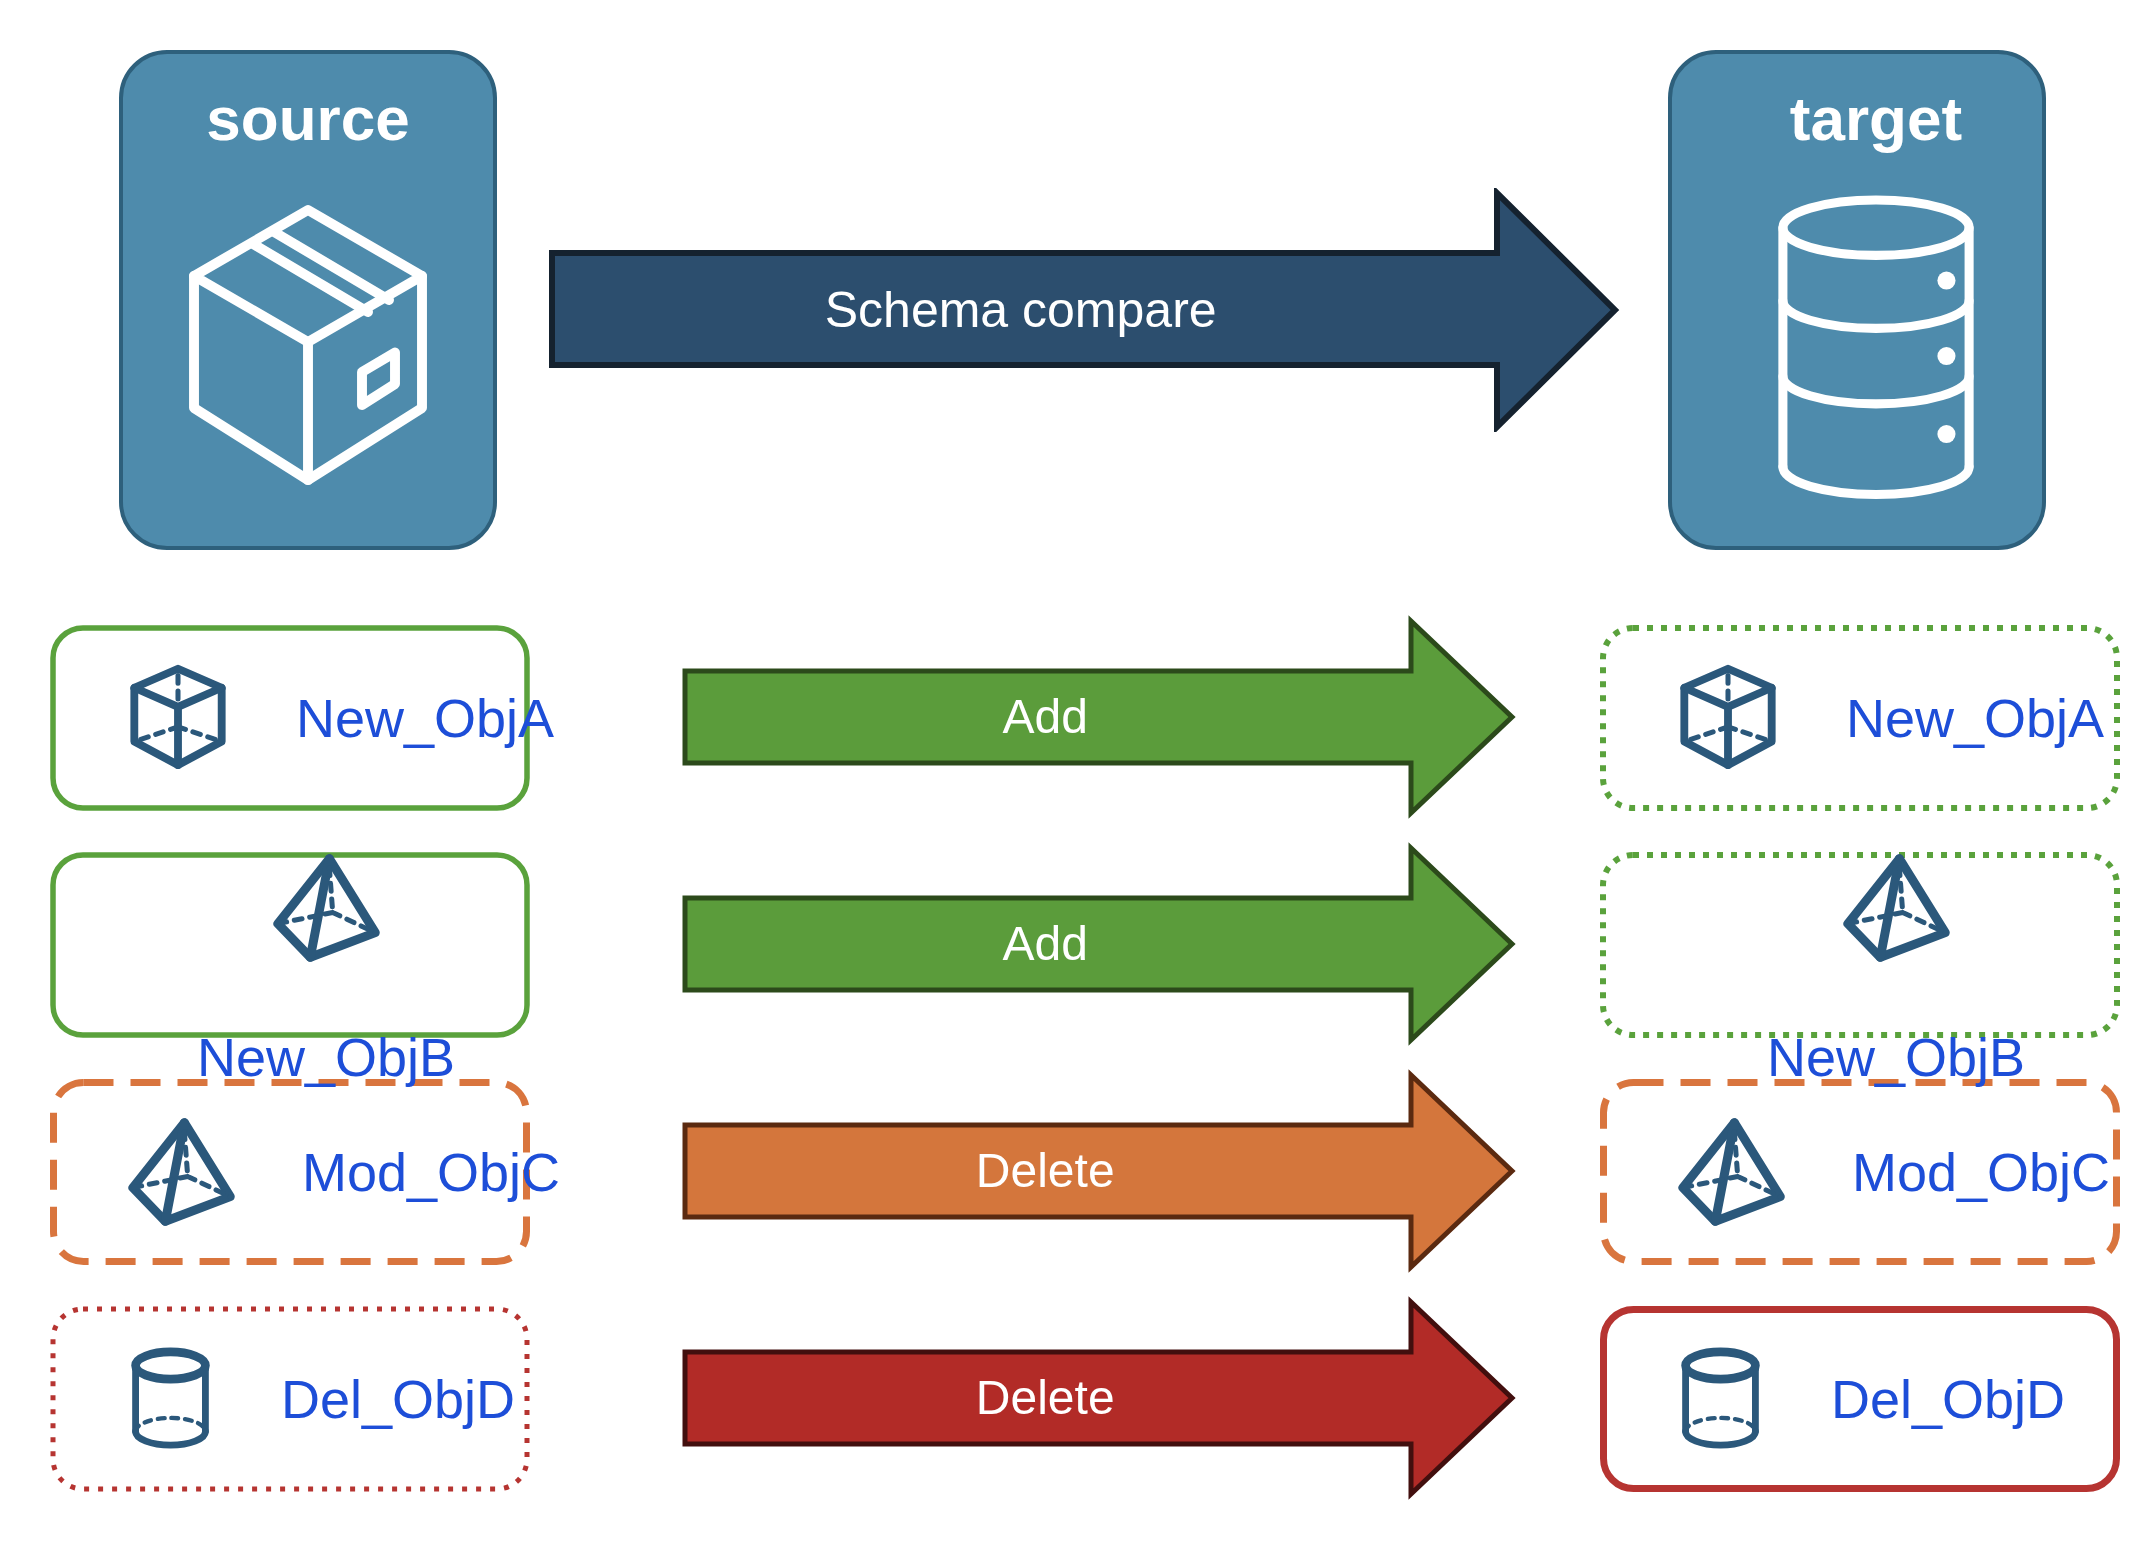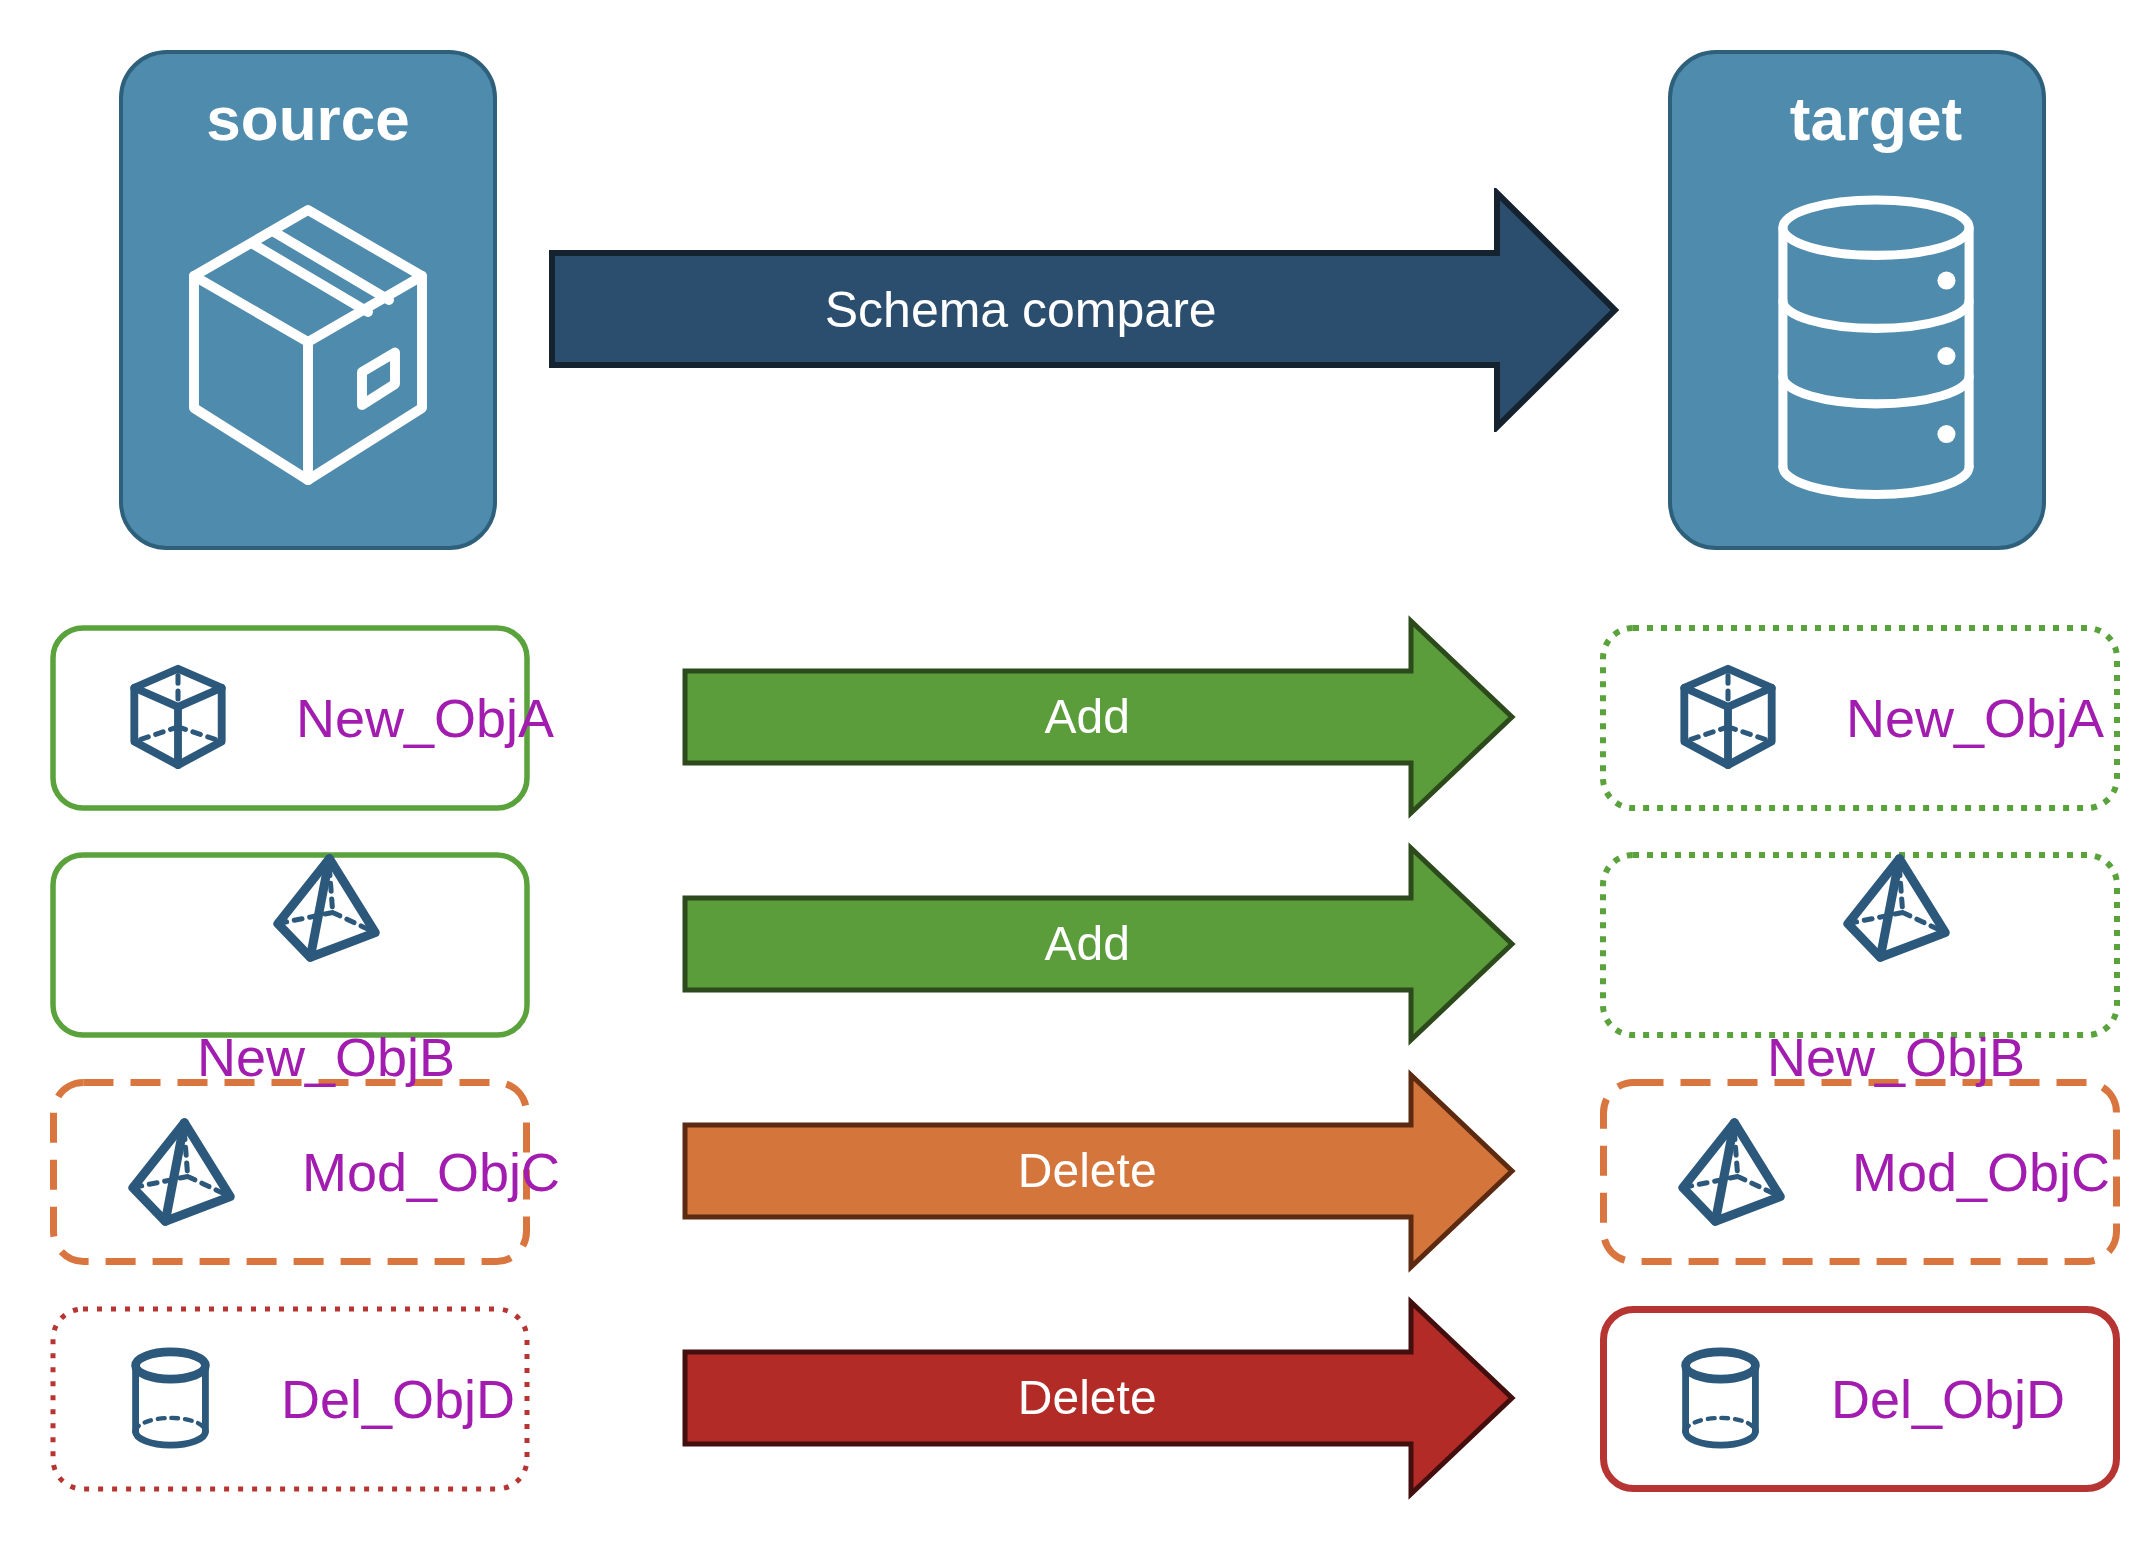--- a/index.html
+++ b/index.html
@@ -34,33 +34,33 @@
   .cardborder{position:absolute;left:0;top:0;pointer-events:none;}
   .cardborder rect{fill:none;stroke-linecap:butt;}
   .bs-green-solid rect{stroke:#5aa23c;stroke-width:5.5;}
   .bs-green-dot rect{stroke:#5aa23c;stroke-width:6;stroke-dasharray:6 8;}
   .bs-orange-dash rect{stroke:#d9753e;stroke-width:7;stroke-dasharray:30 17;}
   .bs-red-dot rect{stroke:#b63431;stroke-width:5;stroke-dasharray:5 9;}
   .bs-red-solid rect{stroke:#b63431;stroke-width:7;}
   .rt0{top:625px;} .rt1{top:852px;flex-direction:column;} .rt2{top:1079px;} .rt3{top:1306px;}
   .obj-icon{position:relative;z-index:1;}
   .obj-icon svg{stroke:#2b587b;fill:none;stroke-linejoin:round;stroke-linecap:round;}
-  .obj-label{font-size:54px;color:#a21caf;white-space:nowrap;position:relative;z-index:1;}
+  .obj-label{font-size:54px;color:#1d4ed8;white-space:nowrap;position:relative;z-index:1;}
 
   
   .arrow{position:absolute;left:682px;width:835px;height:206px;}
   .at0{top:614px;} .at1{top:841px;} .at2{top:1068px;} .at3{top:1295px;}
   .arrow svg{position:absolute;inset:0;width:100%;height:100%;}
   .arrow polygon{stroke-width:5;}
   .a-add polygon{fill:#5b9c3b;stroke:#2c4a1b;}
   .a-update polygon{fill:#d4763c;stroke:#5b2a10;}
   .a-delete polygon{fill:#b22b27;stroke:#420f0e;}
   .arrow-label{position:absolute;left:0;top:27%;height:46%;width:87%;
         display:flex;align-items:center;justify-content:center;
-        color:#ffffff;font-size:48px;padding-left:42px;}
+        color:#ffffff;font-size:48px;}
 </style>
 </head>
 <body>
 
 <div class="stage">
 
   <svg class="defs" aria-hidden="true">
     <defs>
       <symbol id="sym-cube" viewBox="0 0 100 100">
         <path d="M50 6 L89 23 L89 71 L50 92 L11 71 L11 23 Z" stroke-width="7"></path>

